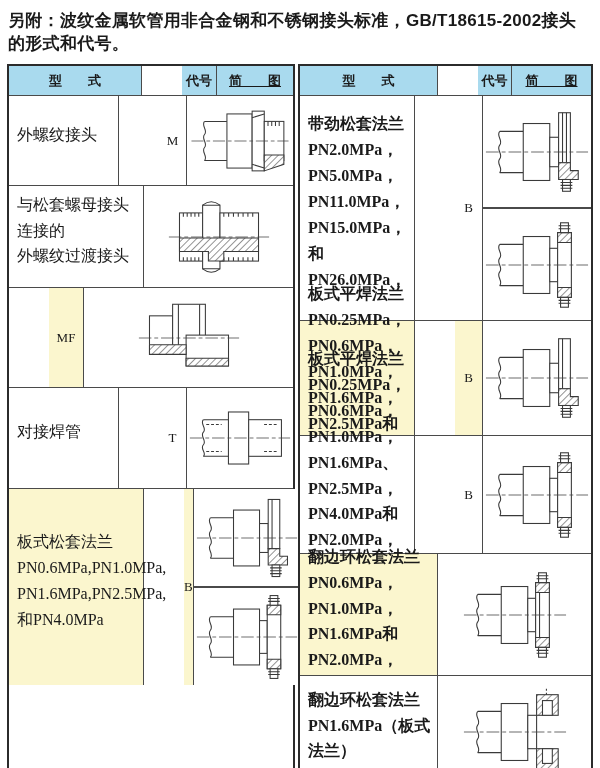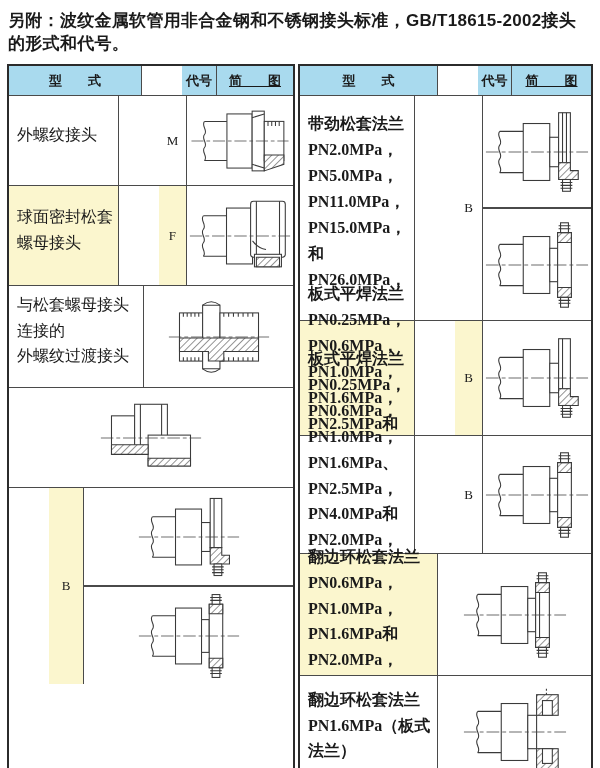--- a/index.html
+++ b/index.html
@@ -74,39 +74,20 @@
             <rect x="81" y="24" width="21" height="42" fill="#fff"></rect>
             <path d="M85,24 v5 M89,24 v5 M93,24 v5 M97,24 v5 M85,61 v5 M89,61 v5 M93,61 v5 M97,61 v5"></path>
             <polygon points="81,60 102,60 102,70 81,77" fill="url(#hatch)"></polygon>
           </g>
           <use href="#g-center"></use>
         </svg>
       </div>
         </div>
     </div>
 
-    <div class="row hl" style="height:100px">
-      <div class="cell type">球面密封松套螺母接头</div>
-      <div class="cell code">F</div>
-      <div class="cell diag">
-          <div class="sub">
-        <svg class="d" width="106" height="88" viewBox="0 0 110 90">
-          <use href="#g-hose"></use>
-          <g fill="none" stroke="#3a3a3a" stroke-width="1.1">
-            <rect x="66" y="9" width="36" height="58" rx="3" fill="#fff"></rect>
-            <path d="M72,9 v58 M96,9 v58"></path>
-            <path d="M68,50 q6,8 14,9"></path>
-            <rect x="70" y="64" width="28" height="13" fill="#fff"></rect>
-            <polygon points="72,67 96,67 96,77 72,77" fill="url(#hatch)"></polygon>
-          </g>
-          <use href="#g-center"></use>
-        </svg>
-      </div>
-        </div>
-    </div>
 
     <div class="row" style="height:102px">
       <div class="cell type">与松套螺母接头连接的
 外螺纹过渡接头</div>
       <div class="cell diag">
           <div class="sub">
         <svg class="d" width="106" height="90" viewBox="0 0 110 90">
           <g fill="none" stroke="#3a3a3a" stroke-width="1.1">
             <rect x="14" y="20" width="24" height="50" fill="#fff"></rect>
             <path d="M18,20 v4 M22,20 v4 M26,20 v4 M30,20 v4 M34,20 v4 M18,66 v4 M22,66 v4 M26,66 v4 M30,66 v4 M34,66 v4"></path>
@@ -116,39 +97,63 @@
             <path d="M60,20 v4 M65,20 v4 M70,20 v4 M75,20 v4 M80,20 v4 M85,20 v4 M90,20 v4 M60,66 v4 M65,66 v4 M70,66 v4 M75,66 v4 M80,66 v4 M85,66 v4 M90,66 v4"></path>
             <polygon points="14,46 96,46 96,60 60,60 60,70 44,70 44,60 14,60" fill="url(#hatch)"></polygon>
           </g>
           <use href="#g-center"></use>
         </svg>
       </div>
         </div>
     </div>
 
     <div class="row hl" style="height:100px">
+      <div class="cell code">MF</div>
       <div class="cell diag">
           <div class="sub">
         <svg class="d" width="106" height="88" viewBox="0 0 110 90">
           <g fill="none" stroke="#3a3a3a" stroke-width="1.1">
             <rect x="14" y="22" width="24" height="40" fill="#fff"></rect>
             <rect x="38" y="10" width="34" height="44" fill="#fff"></rect>
             <path d="M44,10 v44 M66,10 v44"></path>
             <rect x="52" y="42" width="44" height="32" fill="#fff"></rect>
             <polygon points="14,52 52,52 52,62 14,62" fill="url(#hatch)"></polygon>
             <polygon points="52,66 96,66 96,74 52,74" fill="url(#hatch)"></polygon>
           </g>
           <use href="#g-center"></use>
         </svg>
       </div>
         </div>
     </div>
 
+    <div class="row" style="height:101px">
+      <div class="cell type">对接焊管</div>
+      <div class="cell code">T</div>
+      <div class="cell diag">
+          <div class="sub">
+        <svg class="d" width="106" height="88" viewBox="0 0 110 90">
+          <g fill="none" stroke="#3a3a3a" stroke-width="1.1">
+            <path d="M17,26 c-4,4.3 4,8.7 0,13 c-4,4.3 4,8.7 0,13 c-4,4.3 4,8.7 0,12"></path>
+            <path d="M17,26 H43 M17,64 H43"></path>
+            <path d="M20,31 h16 M20,59 h16" stroke-dasharray="3 2"></path>
+            <rect x="43" y="18" width="21" height="54" fill="#fff"></rect>
+            <rect x="64" y="26" width="34" height="38" fill="#fff"></rect>
+            <path d="M80,31 h15 M80,59 h15" stroke-dasharray="3 2"></path>
+          </g>
+          <use href="#g-center"></use>
+        </svg>
+      </div>
+        </div>
+    </div>
 
     <div class="row hl" style="height:196px">
+      <div class="cell type">板式松套法兰
+PN0.6MPa,PN1.0MPa,
+PN1.6MPa,PN2.5MPa,
+和PN4.0MPa</div>
       <div class="cell code">B</div>
       <div class="cell diag">
         <div class="sub">
           <svg class="d" width="106" height="88" viewBox="0 0 110 90">
             <use href="#g-hose"></use>
             <g fill="none" stroke="#3a3a3a" stroke-width="1.1">
               <rect x="68" y="30" width="9" height="30" fill="#fff"></rect>
               <rect x="77" y="5" width="12" height="51" fill="#fff"></rect>
               <path d="M81,5 v51"></path>
               <polygon points="77,56 89,56 89,64 97,64 97,73 77,73" fill="url(#hatch)"></polygon>

